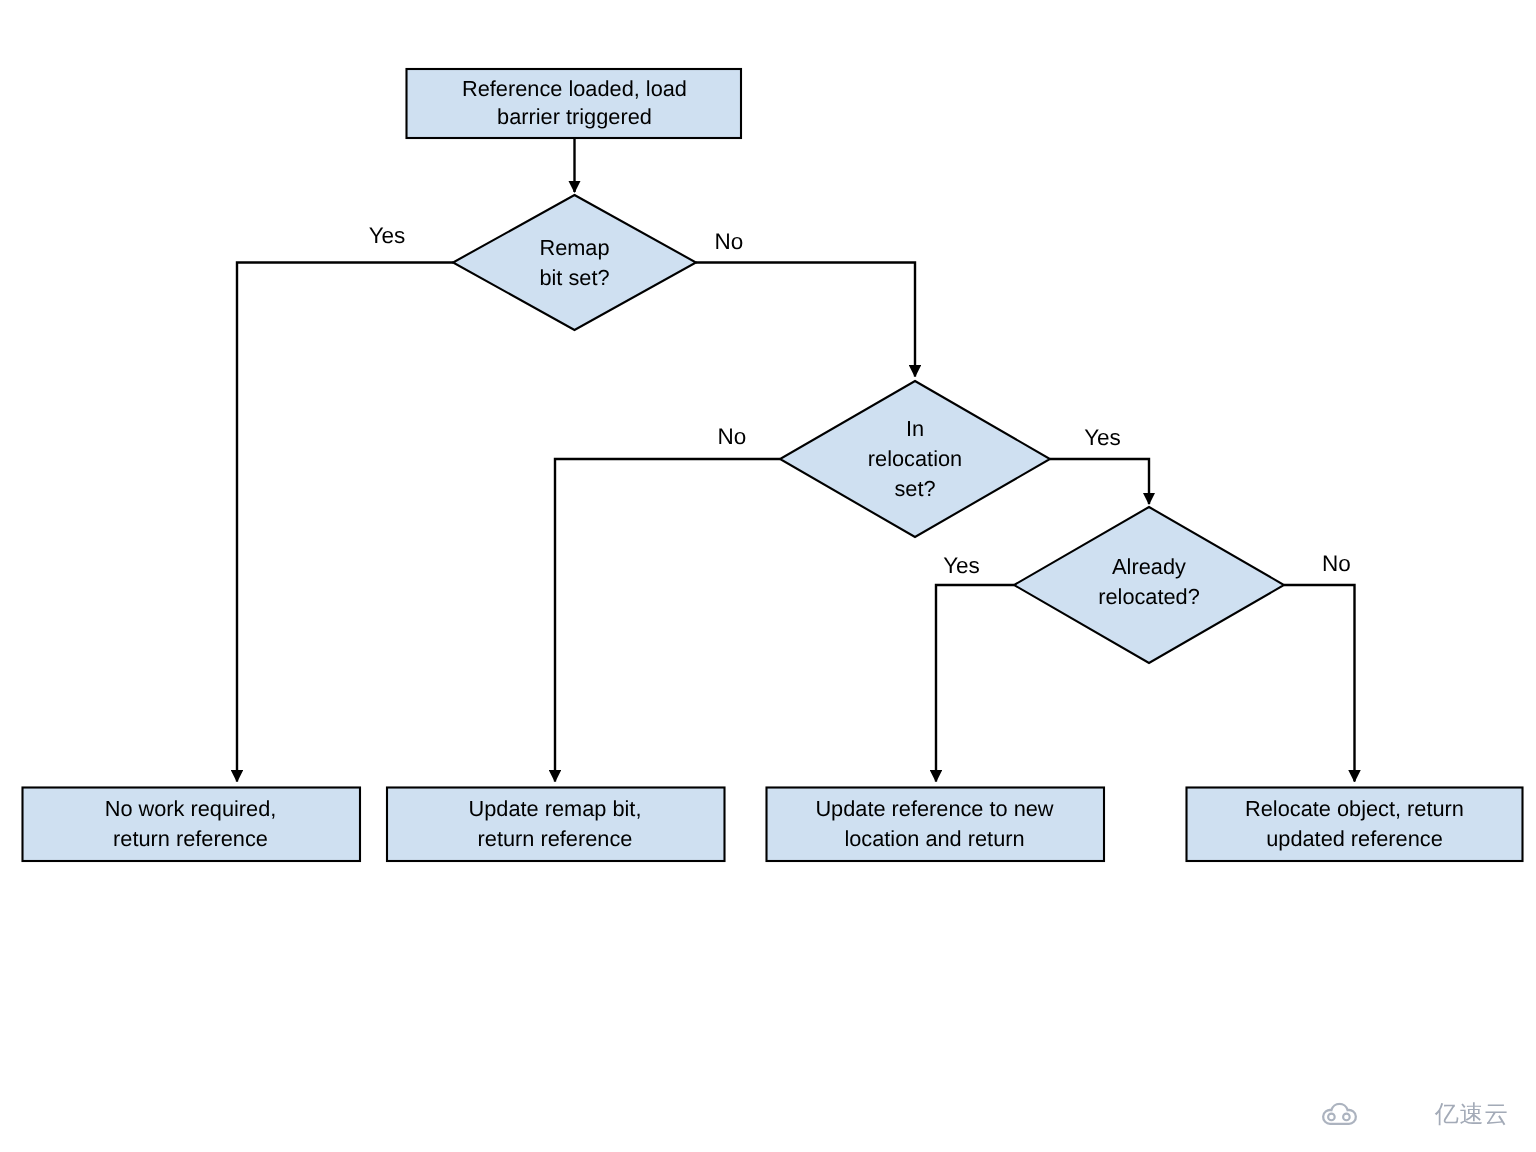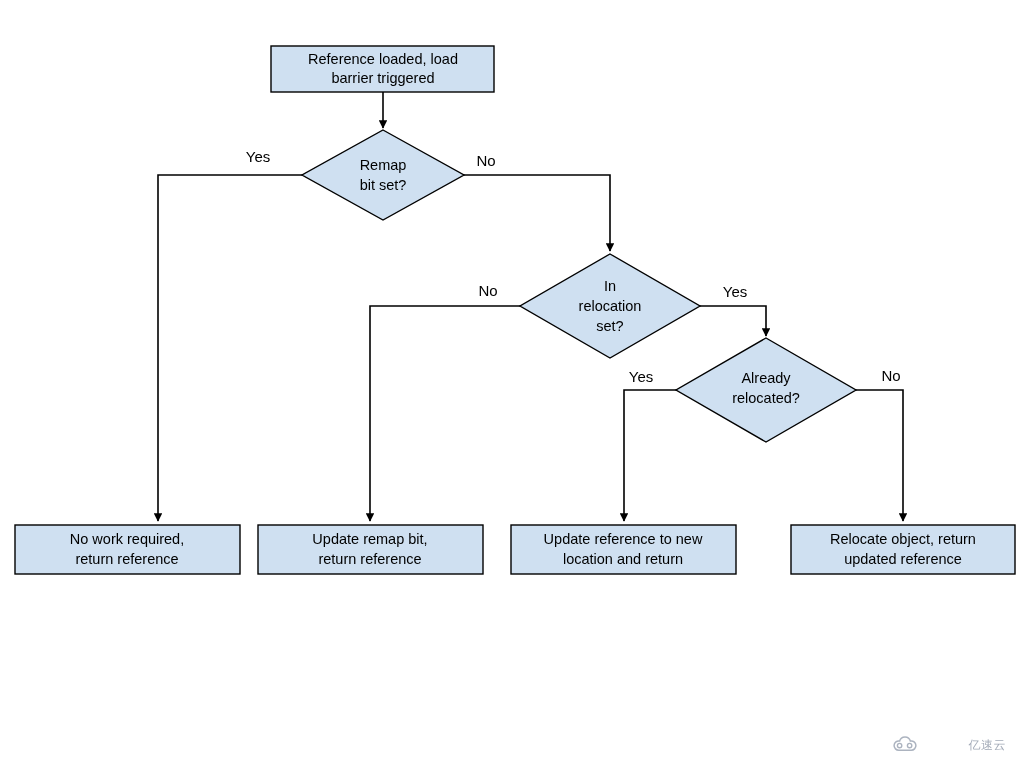--- a/index.html
+++ b/index.html
@@ -49,21 +49,21 @@
     position: absolute;
     right: 18px;
     bottom: 14px;
     display: flex;
     align-items: center;
     gap: 5px;
     opacity: 0.82;
   }
   .watermark-text {
     font-family: "DejaVu Sans", sans-serif;
-    font-size: 12px;
+    font-size: 16px;
     color: #8f98a8;
     letter-spacing: 0.5px;
     margin-left: 46px;
   }
 </style>
 </head>
 <body>
 
 <svg id="flow-canvas" viewBox="0 0 1024 768">
   <defs>

